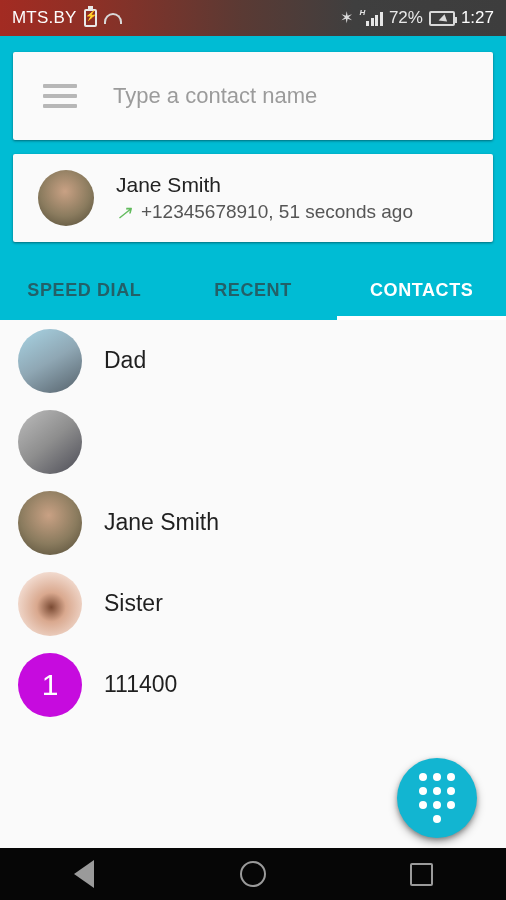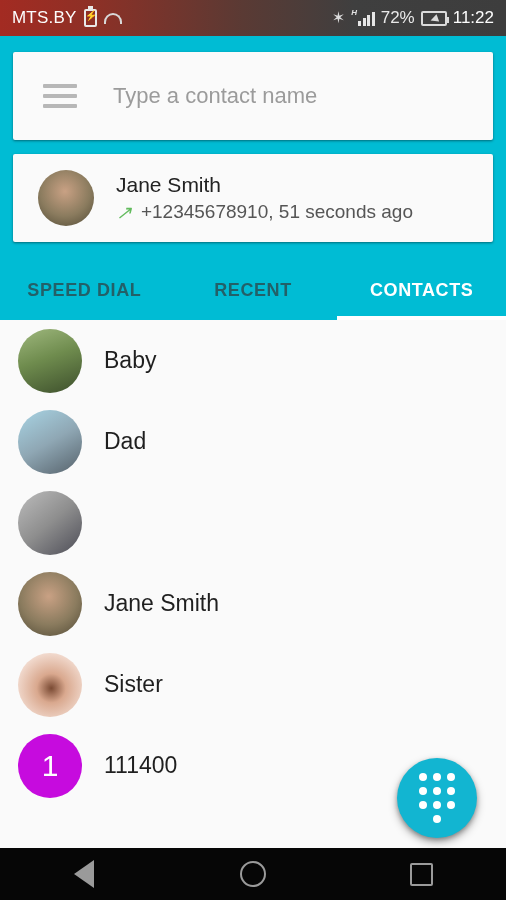--- a/index.html
+++ b/index.html
@@ -146,21 +146,21 @@
         <em class="h">H</em>
         <i></i>
           <i></i>
           <i></i>
           <i></i>
       </span>
       <span class="sb-pct">72%</span>
       <span class="ic-battery">
           <span>◀</span>
         </span>
-      <span class="sb-time">11:22</span>
+      <span class="sb-time">1:27</span>
     </div>
   </div>
 
   <div class="header">
 
     <div class="card searchbar">
       <span class="hamburger">
         <i></i>
           <i></i>
           <i></i>
@@ -182,24 +182,20 @@
     <div class="tabs">
       <div class="tab">SPEED DIAL</div>
       <div class="tab">RECENT</div>
       <div class="tab active">CONTACTS</div>
     </div>
   </div>
   <div class="header-shadow"></div>
 
   <div class="list">
 
-    <div class="row">
-      <span class="avatar av-64" style="background:linear-gradient(160deg,#9fb87e 0%,#6f8c4e 45%,#3d4f2c 100%);"></span>
-      <span class="row-name">Baby</span>
-    </div>
 
 
     <div class="row">
       <span class="avatar av-64" style="background:linear-gradient(150deg,#a8d4e4 0%,#8fa7b4 50%,#55616a 100%);"></span>
       <span class="row-name">Dad</span>
     </div>
 
     <div class="row">
       <span class="avatar av-64" style="background:linear-gradient(140deg,#bdbdbd 0%,#8e8e8e 50%,#4c4c56 100%);"></span>
     </div>

